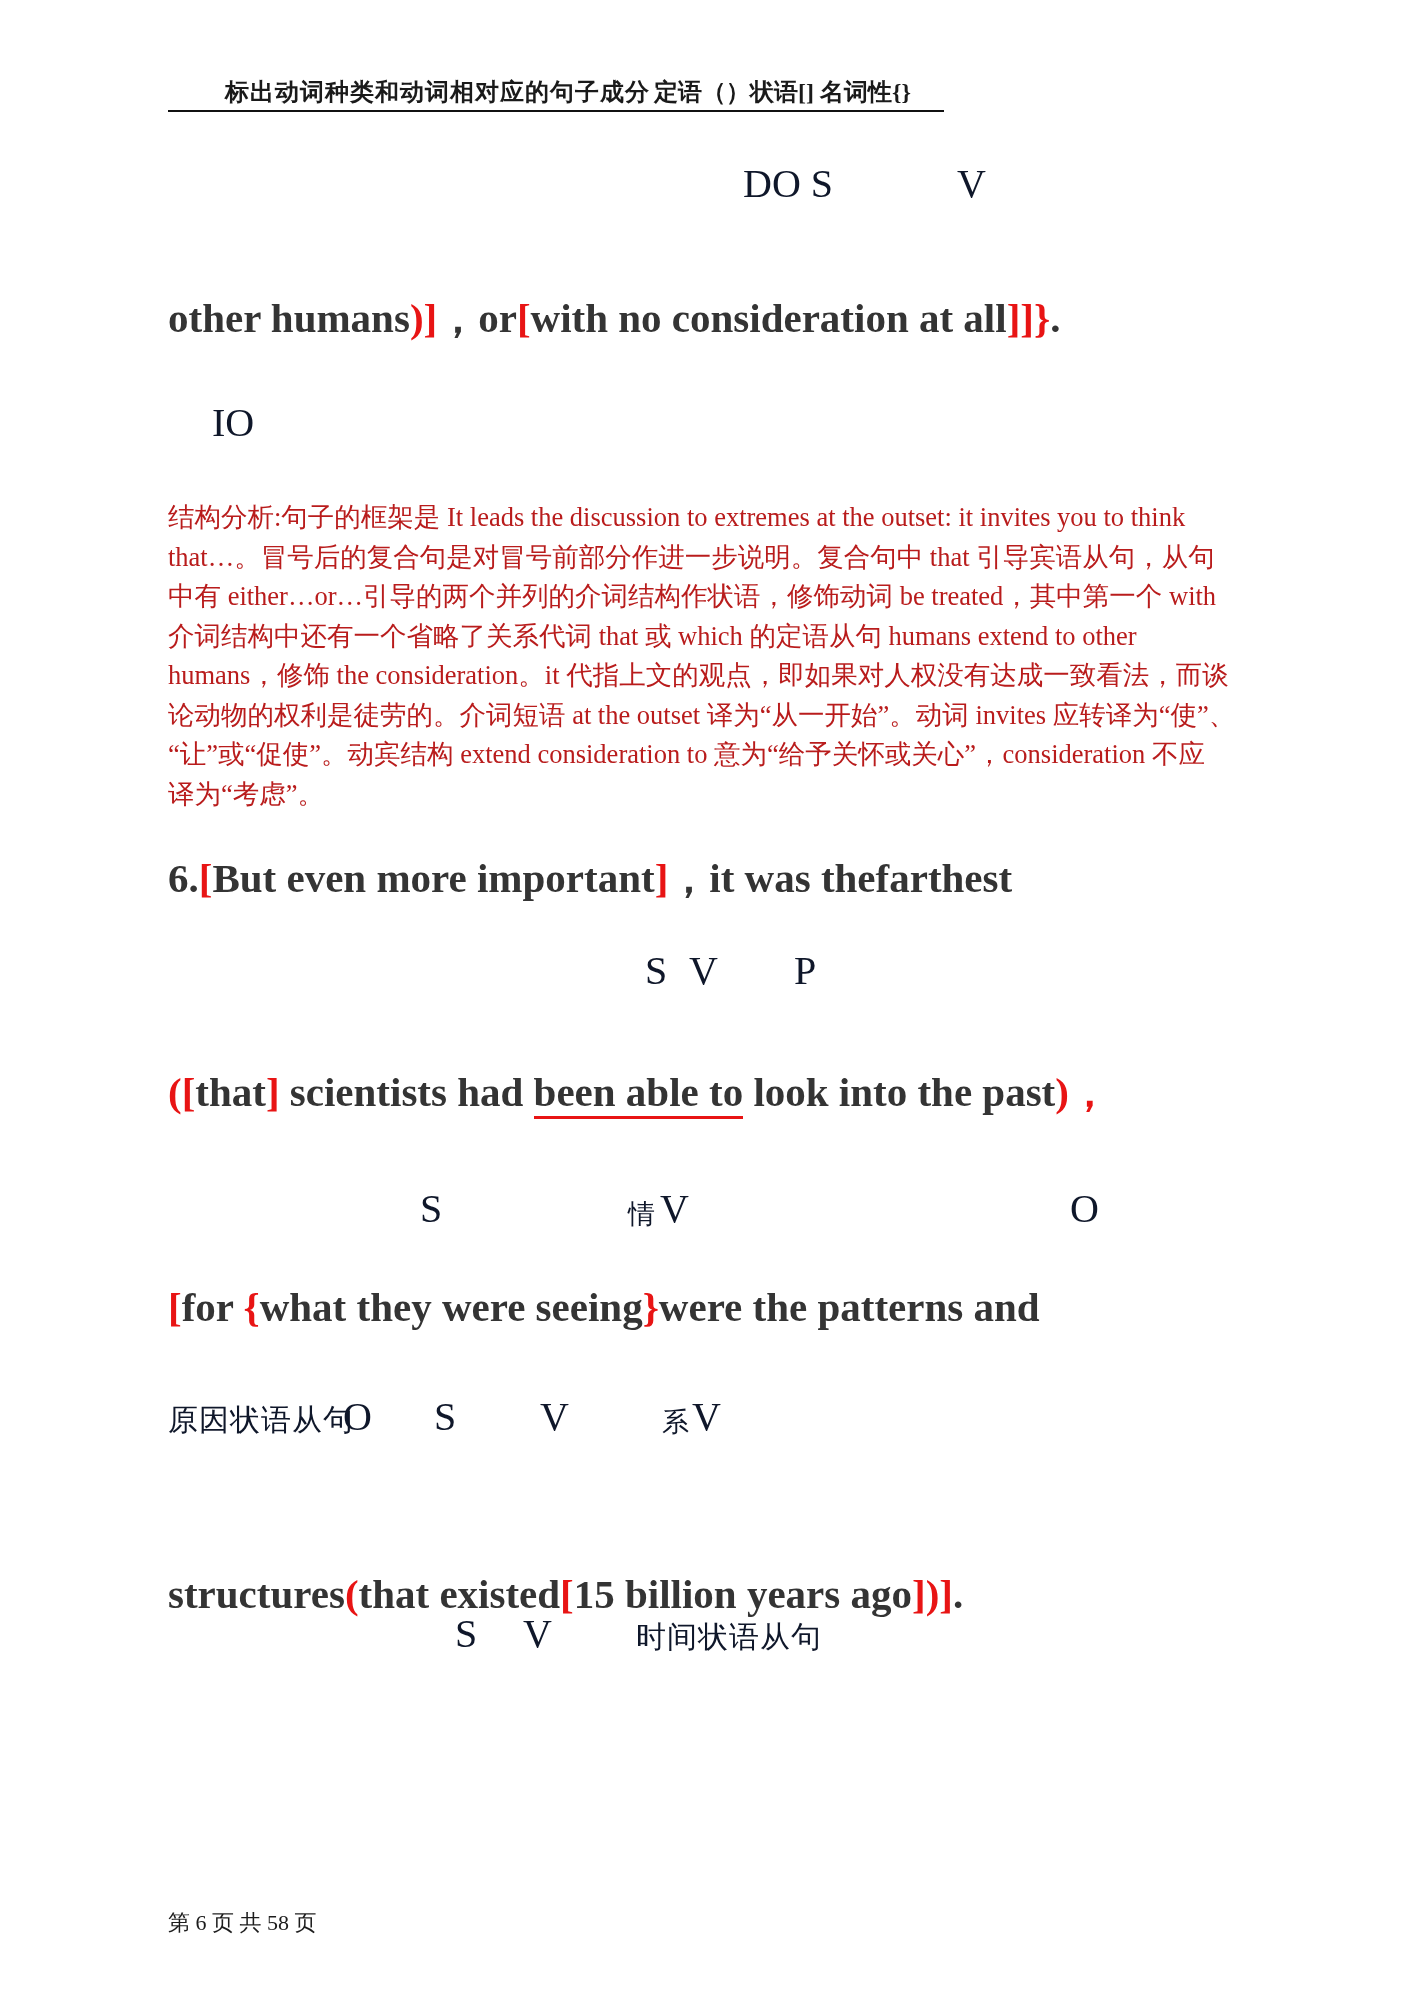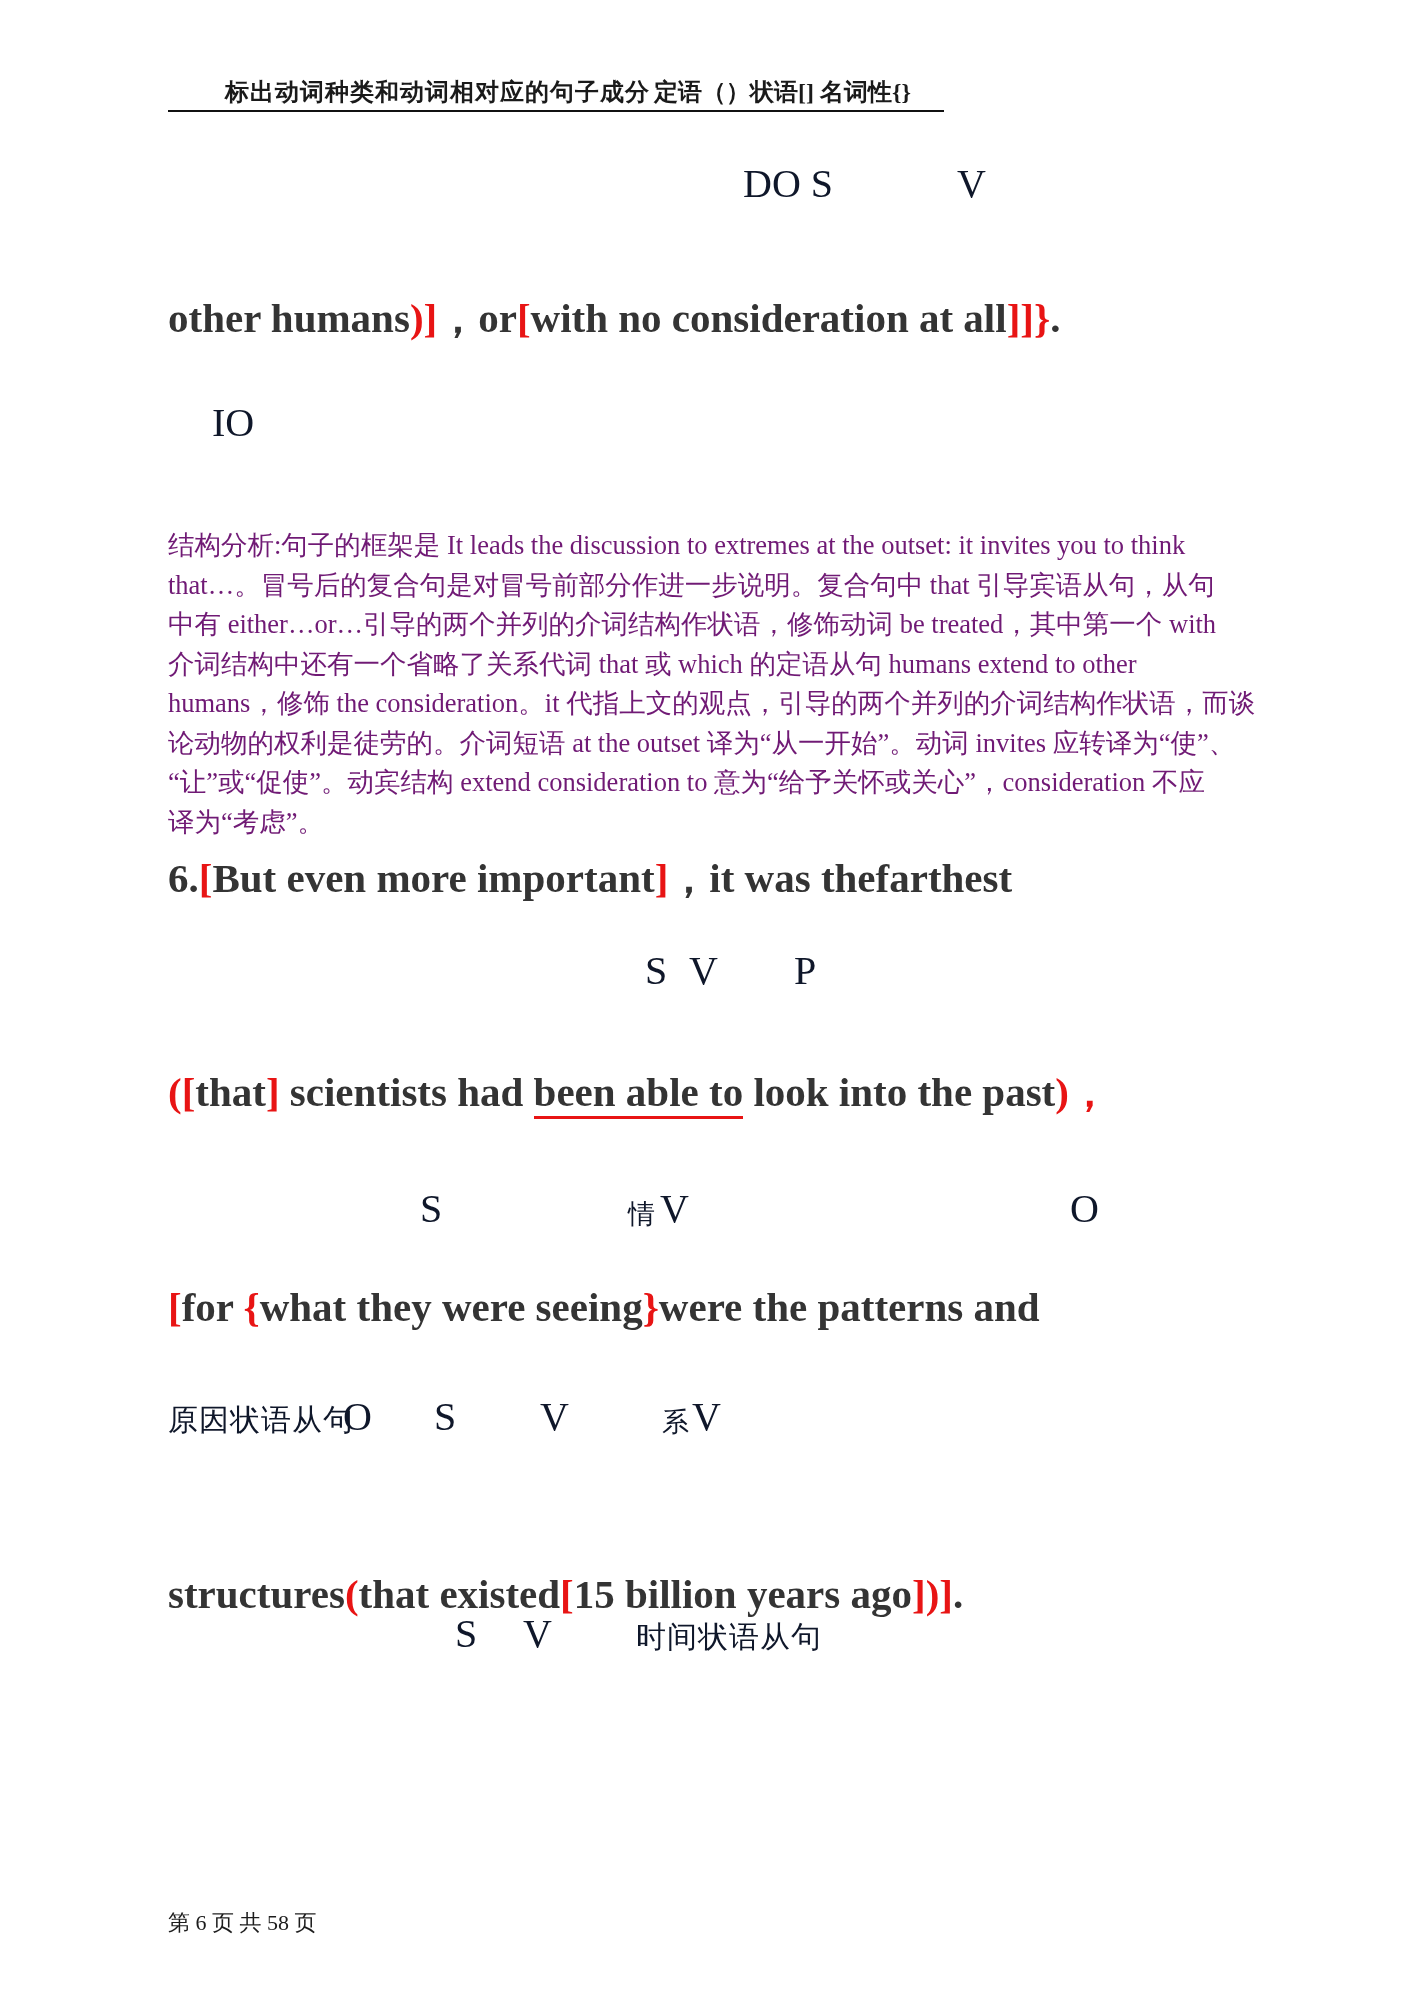--- a/index.html
+++ b/index.html
@@ -39,21 +39,21 @@
   
   .bold-line {
     position: absolute;
     font-size: 41px; font-weight: bold; white-space: nowrap;
     font-family: "Liberation Serif", serif;
   }
   .k { color: #343434; text-align: right; }
   .r { color: #e81414; }
   .u { border-bottom: 3px solid #e81414; padding-bottom: 1px; }
   
-  .para { position: absolute; left: 168px; color: #701a75; margin-top: 28px; }
+  .para { position: absolute; left: 168px; color: #b91c1c; }
   .para .pline {
     font-size: 26.5px; line-height: 39.5px; white-space: nowrap;
     font-family: "Liberation Serif", serif;
   }
   .para2 .pline { line-height: 47px; }
   
   .footer {
     position: absolute; left: 168px; top: 1908px; width: 794px;
     text-align: left; font-size: 22px; color: #1c1c1c; white-space: nowrap;
   }
@@ -78,21 +78,21 @@
 
   <div class="ann-row" style="top:399px">
     <span class="ann" style="left:212px">IO</span>
   </div>
 
   <div class="para" style="top:498px">
     <div class="pline">结构分析:句子的框架是 It leads the discussion to extremes at the outset: it invites you to think</div>
     <div class="pline">that…。冒号后的复合句是对冒号前部分作进一步说明。复合句中 that 引导宾语从句，从句</div>
     <div class="pline">中有 either…or…引导的两个并列的介词结构作状语，修饰动词 be treated，其中第一个 with</div>
     <div class="pline">介词结构中还有一个省略了关系代词 that 或 which 的定语从句 humans extend to other</div>
-    <div class="pline">humans，修饰 the consideration。it 代指上文的观点，引导的两个并列的介词结构作状语，而谈</div>
+    <div class="pline">humans，修饰 the consideration。it 代指上文的观点，即如果对人权没有达成一致看法，而谈</div>
     <div class="pline">论动物的权利是徒劳的。介词短语 at the outset 译为“从一开始”。动词 invites 应转译为“使”、</div>
     <div class="pline">“让”或“促使”。动宾结构 extend consideration to 意为“给予关怀或关心”，consideration 不应</div>
     <div class="pline">译为“考虑”。</div>
   </div>
 
   <div class="bold-line" style="left:168px; top:851px">
     <span class="k">6.</span><span class="r">[</span><span class="k">But even more important</span><span class="r">]</span><span class="k">，</span><span class="k">it was thefarthest</span>
   </div>
 
   <div class="ann-row" style="top:947px">

